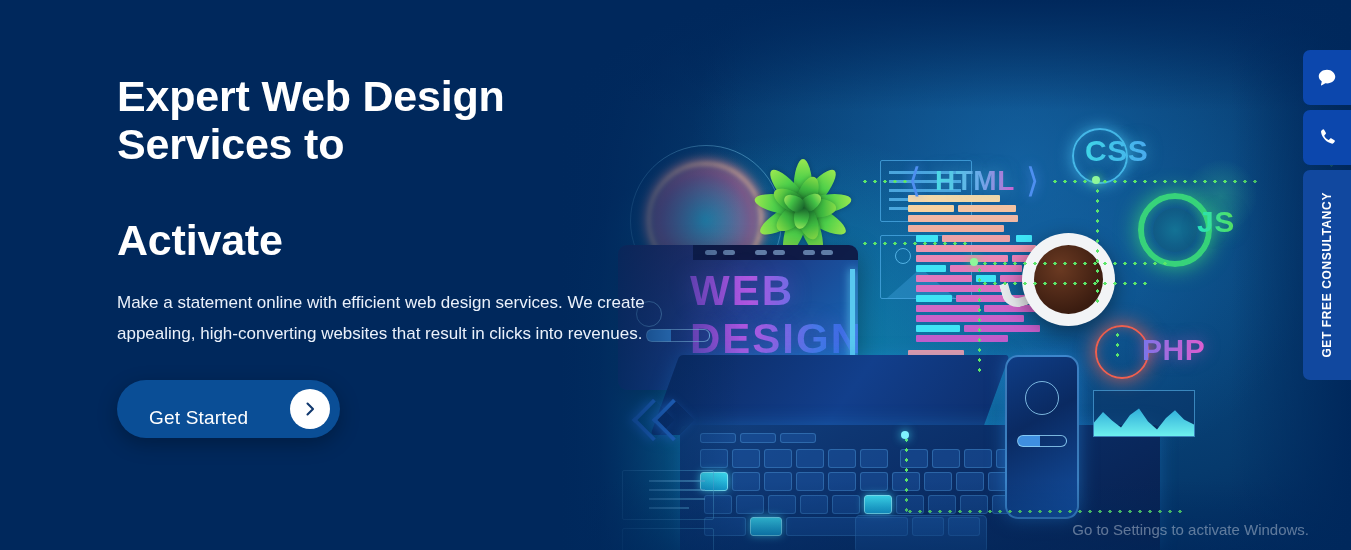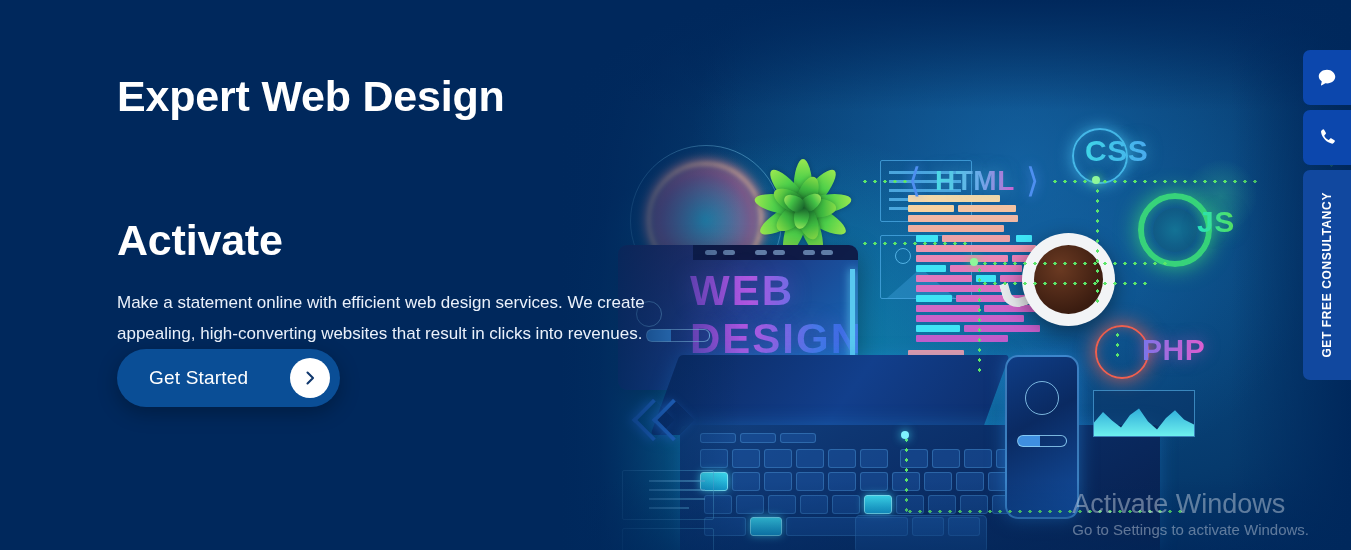--- a/index.html
+++ b/index.html
@@ -189,21 +189,21 @@
 
   
   .copy{position:absolute;left:117px;top:72px;width:560px;z-index:60;}
   h1.headline{
     margin:0;color:#fff;font-size:43px;line-height:48px;font-weight:700;letter-spacing:-.2px;
   }
   p.sub{
     margin:23px 0 0 0;color:#eaf1fb;font-size:17px;line-height:31px;font-weight:400;max-width:545px;
   }
   .cta{
-    display:inline-flex;align-items:center;gap:42px;
+    margin-top:31px;display:inline-flex;align-items:flex-end;gap:42px;
     background:#0a4e96;border:none;border-radius:32px;padding:9px 10px 9px 32px;cursor:pointer;
     box-shadow:0 6px 20px rgba(0,0,0,.28);
   }
   .cta-label{color:#fff;font-size:19px;font-weight:400;letter-spacing:.2px;font-family:"Liberation Sans",sans-serif;}
   .cta-circle{
     width:40px;height:40px;border-radius:50%;background:#fff;
     display:flex;align-items:center;justify-content:center;flex:0 0 40px;
   }
   .cta-circle svg{display:block;}
 
@@ -418,21 +418,21 @@
   <div class="illus" style="pointer-events:none">
     <div class="illus-fade-l"></div>
     <div class="illus-fade-t"></div>
     <div class="illus-fade-b"></div>
     <div class="illus-fade-r"></div>
   </div>
 
   <div class="copy">
     <h1 class="headline">
       <span>Expert Web Design</span><br>
-      <br>
+      <span>Services to</span><br>
       <br>
       <span>Activate</span>
     </h1>
     <p class="sub">Make a statement online with efficient web design services. We create appealing, high-converting websites that result in clicks into revenues.</p>
     <button class="cta">
       <span class="cta-label">Get Started</span>
       <span class="cta-circle">
         <svg width="16" height="16" viewBox="0 0 16 16" aria-hidden="true">
           <path d="M5.5 2.5 L11 8 L5.5 13.5" fill="none" stroke="#11386e" stroke-width="2.1" stroke-linecap="round" stroke-linejoin="round"></path>
         </svg>
@@ -454,17 +454,16 @@
           <path d="M6.6 2.8c.5-.3 1.2-.1 1.5.4l2 3.3c.3.5.2 1.1-.2 1.5L8.6 9.3c-.3.3-.4.7-.2 1.1.9 1.9 2.4 3.4 4.3 4.3.4.2.8.1 1.1-.2l1.3-1.3c.4-.4 1-.5 1.5-.2l3.3 2c.5.3.7 1 .4 1.5l-1 1.6c-.4.7-1.2 1-2 .9C11.5 18.3 5.7 12.5 4.6 5.8c-.1-.8.2-1.6.9-2l1.1-1z" fill="#ffffff"></path>
         </svg>
       </span>
     </div>
     <div class="side-cta">
       <span>GET FREE CONSULTANCY</span>
     </div>
   </div>
 
   <div class="watermark">
-    <div class="wm1">Activate Windows</div>
     <div class="wm2">Go to Settings to activate Windows.</div>
   </div>
 
 </div>
 
 </body></html>

